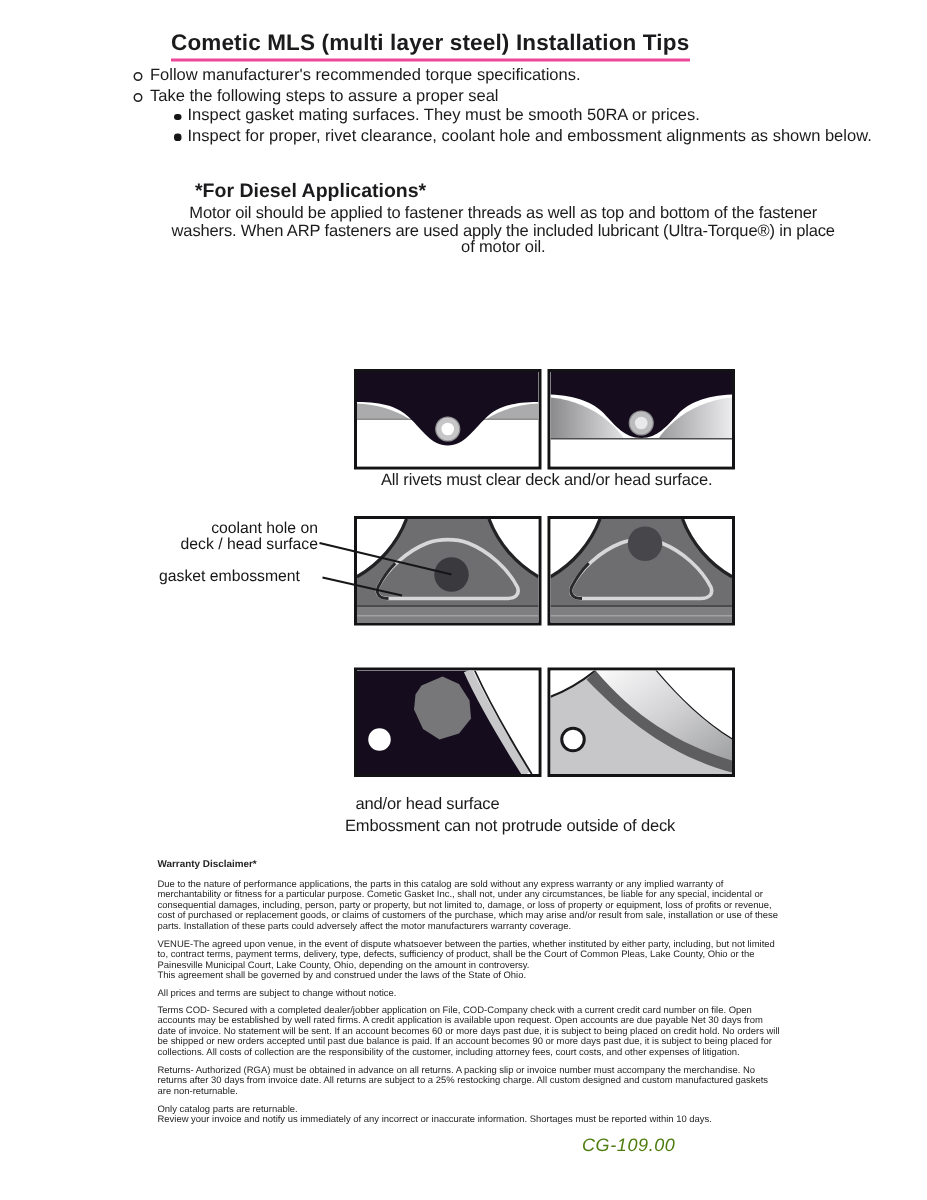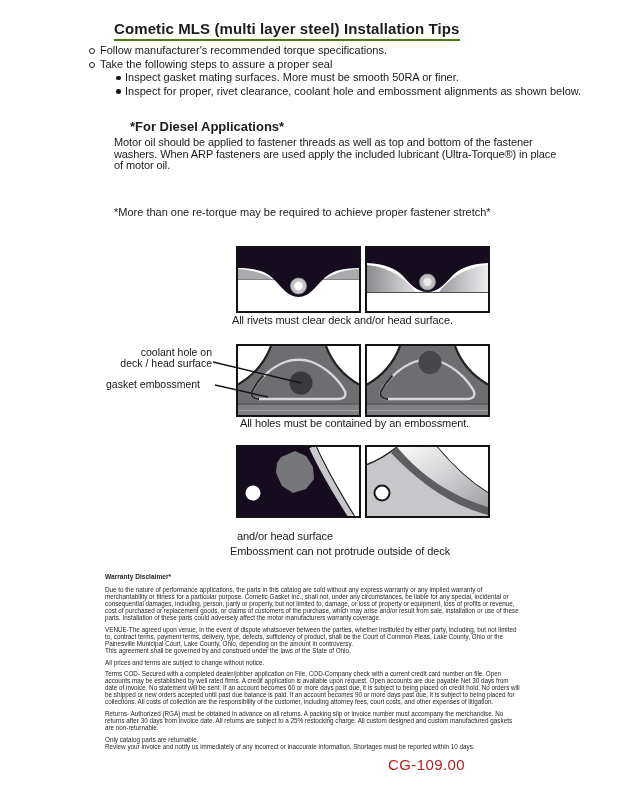--- a/index.html
+++ b/index.html
@@ -2,70 +2,69 @@
 <html><head>
 <meta charset="utf-8">
 <style>
   html,body{margin:0;padding:0;background:#ffffff;}
   .page{
     position:relative;width:618px;height:800px;background:#ffffff;overflow:hidden;
     font-family:"Liberation Sans", sans-serif;color:#1b1b1d;
   }
   .title{
     position:absolute;left:114px;top:20px;font-size:15px;font-weight:700;
-    letter-spacing:0.1px;border-bottom:2px solid #4d7c0f;padding-bottom:2px;white-space:nowrap;
+    letter-spacing:0.1px;border-bottom:2px solid #ec4899;padding-bottom:2px;white-space:nowrap;
   }
   .tips{position:absolute;left:89px;top:44px;font-size:11px;line-height:13.5px;width:470px;}
   .tip{position:relative;padding-left:11px;white-space:nowrap;}
   .tip.sub{margin-left:26px;padding-left:10px;}
   .circ{position:absolute;left:0;top:4px;width:4px;height:4px;border:1px solid #222;border-radius:50%;}
   .dot{position:absolute;left:1px;top:4.5px;width:4.5px;height:4.5px;background:#161616;border-radius:50%;}
   .diesel-h{position:absolute;left:114px;top:119px;font-size:13px;font-weight:700;margin-left:16px;}
   .body-para{position:absolute;left:114px;width:443px;font-size:11px;line-height:11.6px;letter-spacing:-0.1px;}
-  .p1{top:137px;}
+  .p1{top:137px;text-align:center;}
   .p2{top:170px;}
   .note{position:absolute;left:114px;top:206px;font-size:11px;white-space:nowrap;}
   .fig-label{position:absolute;width:125px;text-align:center;font-size:14.5px;letter-spacing:0.4px;color:#1a1a1c;margin-top:41px;}
   .col-l{left:236px;} .col-r{left:365px;}
   .row1-lab{top:230px;} .row2-lab{top:328px;} .row3-lab{top:430px;}
   .figbox{position:absolute;width:121px;border:2px solid #131315;background:#fff;line-height:0;}
   .row1-box{top:246px;height:63px;}
   .row2-box{top:344px;height:69px;}
   .row3-box{top:445px;height:69px;}
   .figcap{position:absolute;font-size:11px;letter-spacing:-0.1px;white-space:nowrap;}
-  .cap1{left:232px;top:314px;}
+  .cap1{left:254px;top:314px;}
   .cap2{left:240px;top:417px;}
   .cap3a{left:230px;top:517px;margin-top:28px;}
   .cap3b{left:237px;top:529.5px;}
   .ann{position:absolute;text-align:right;font-size:10.5px;line-height:10.8px;color:#161618;}
   .ann1{left:92px;top:347px;width:120px;}
   .ann2{left:92px;top:379px;width:122px;text-align:center;}
   .leaders{position:absolute;left:205px;top:353px;width:100px;height:50px;z-index:5;}
   .disclaimer{position:absolute;left:105px;top:574px;width:416px;font-size:6.3px;line-height:6.95px;color:#252527;}
   .disclaimer .dh{font-size:6.6px;font-weight:700;margin:0 0 6px 0;}
   .disclaimer p{margin:0 0 5px 0;white-space:pre-line;}
-  .code{position:absolute;left:388px;top:756px;font-size:15px;letter-spacing:0.4px;color:#b91c1c;}
+  .code{position:absolute;left:388px;top:756px;font-size:12px;letter-spacing:0.4px;color:#4d7c0f;font-style:italic;}
 </style>
 </head>
 <body>
 
 <div class="page">
 
   <div class="title">Cometic MLS (multi layer steel) Installation Tips</div>
 
   <div class="tips">
     <div class="tip"><span class="circ"></span><span>Follow manufacturer's recommended torque specifications.</span></div>
     <div class="tip"><span class="circ"></span><span>Take the following steps to assure a proper seal</span></div>
-    <div class="tip sub"><span class="dot"></span><span>Inspect gasket mating surfaces.  More must be smooth 50RA or finer.</span></div>
+    <div class="tip sub"><span class="dot"></span><span>Inspect gasket mating surfaces.  They must be smooth 50RA or prices.</span></div>
     <div class="tip sub"><span class="dot"></span><span>Inspect for proper, rivet clearance, coolant hole and embossment alignments as shown below.</span></div>
   </div>
 
   <div class="diesel-h">*For Diesel Applications*</div>
   <div class="body-para p1">Motor oil should be applied to fastener threads as well as top and bottom of the fastener washers. When ARP fasteners are used apply the included lubricant (Ultra-Torque®) in place of motor oil.</div>
-  <div class="note">*More than one re-torque may be required to achieve proper fastener stretch*</div>
 
   <div class="fig-label col-l row1-lab">RIGHT</div>
   <div class="fig-label col-r row1-lab">WRONG</div>
 
   <div class="figbox col-l row1-box">
     <svg viewBox="0 0 121 63" width="121" height="63">
       <rect width="121" height="63" fill="#ffffff"></rect>
       <path d="M0,21 C13,21.5 25,25 35,31.5 L0,31.5 Z" fill="#ababad"></path>
       <path d="M121,21 C108,21.5 96,25 86,31.5 L121,31.5 Z" fill="#ababad"></path>
       <line x1="0" y1="31.5" x2="37" y2="31.5" stroke="#707072" stroke-width="0.8"></line>
@@ -141,21 +140,20 @@
       <path d="M0,0 H33 C27,16 15,30 0,38.5 Z" fill="#ffffff"></path>
       <path d="M33,0 C27,16 15,30 0,38.5" fill="none" stroke="#222224" stroke-width="2.2"></path>
       <path d="M121,0 H88 C94,16 106,30 121,38.5 Z" fill="#ffffff"></path>
       <path d="M88,0 C94,16 106,30 121,38.5" fill="none" stroke="#222224" stroke-width="2.2"></path>
       <path d="M21,53 C15,53 12.5,50 14,45.5 C20,33.5 33,21.5 47,16 C55,13 66,13 74,16 C88,21.5 101,33.5 107,45.5 C108.5,50 106,53 100,53 Z" fill="none" stroke="#d7d7d9" stroke-width="2.4"></path>
       <path d="M21,53 C15,53 12.5,50 14,45.5 C16.5,40.5 20.5,34.5 25.5,29.5" fill="none" stroke="#29292b" stroke-width="2"></path>
       <circle cx="63" cy="16.5" r="11.5" fill="#47474b"></circle>
     </svg>
   </div>
 
-  <div class="figcap cap2">All holes must be contained by an embossment.</div>
 
   <div class="fig-label col-l row3-lab">RIGHT</div>
   <div class="fig-label col-r row3-lab">WRONG</div>
 
   <div class="figbox col-l row3-box">
     <svg viewBox="0 0 121 69" width="121" height="69">
       <rect width="121" height="69" fill="#ffffff"></rect>
       <path d="M0,0 H74 C84,22 99,47 113,69 H0 Z" fill="#150d1d"></path>
       <path d="M74,0 C84,22 99,47 113,69" fill="none" stroke="#c8c8ca" stroke-width="6"></path>
       <path d="M78.5,0 C88.5,22 103,47 116.5,69" fill="none" stroke="#1b1b1d" stroke-width="1.2"></path>

